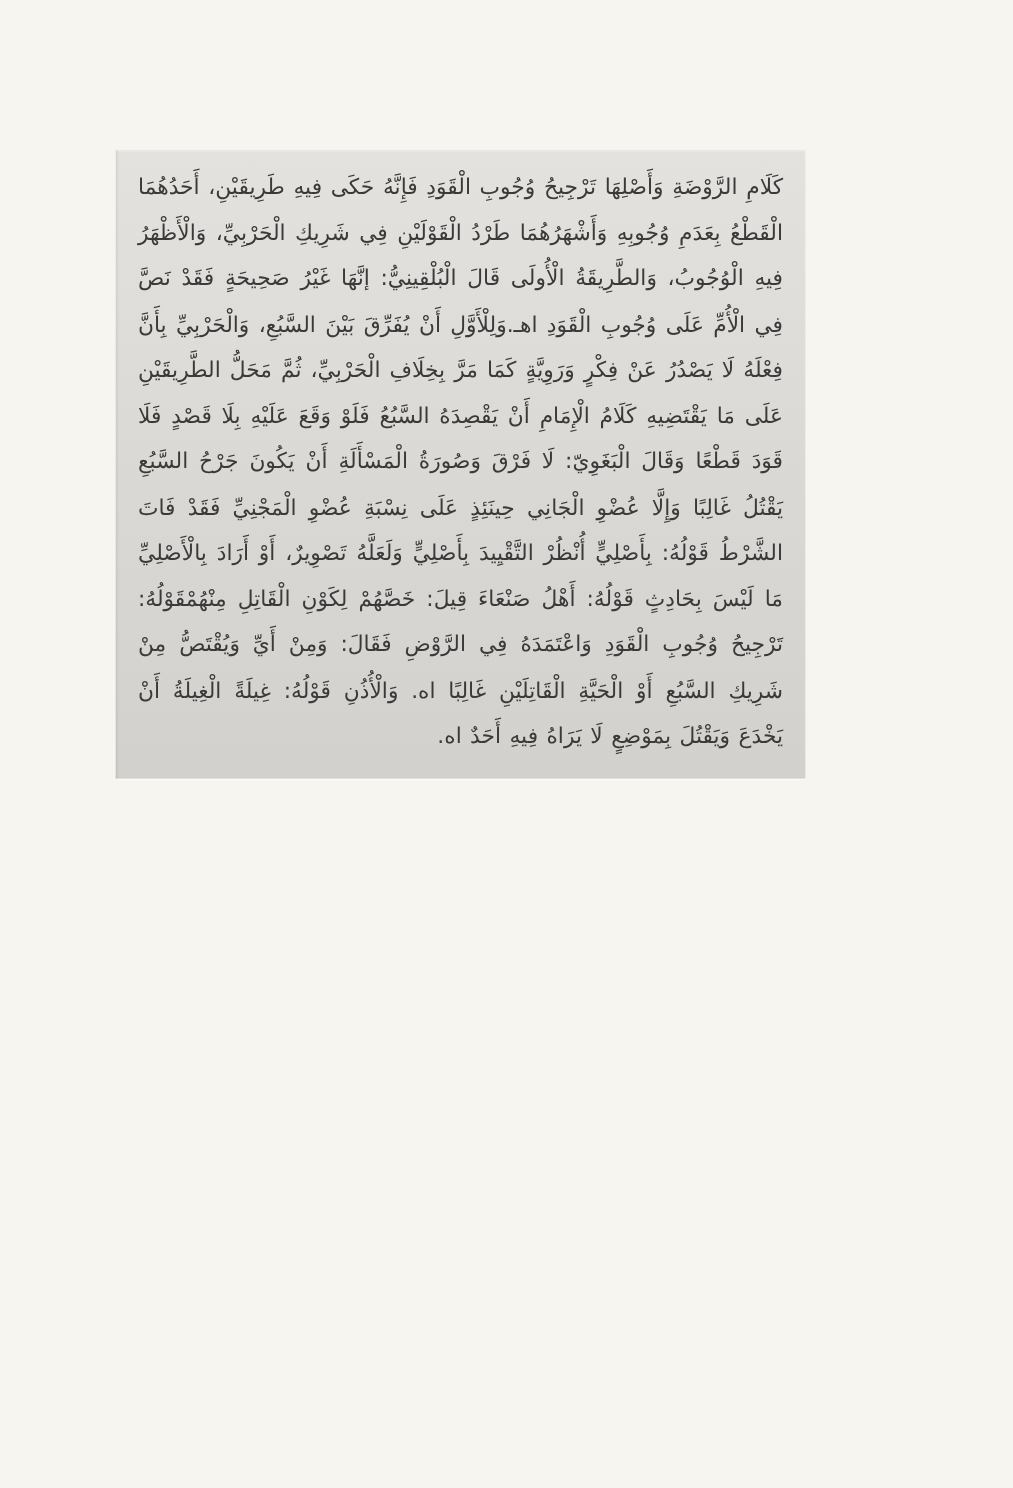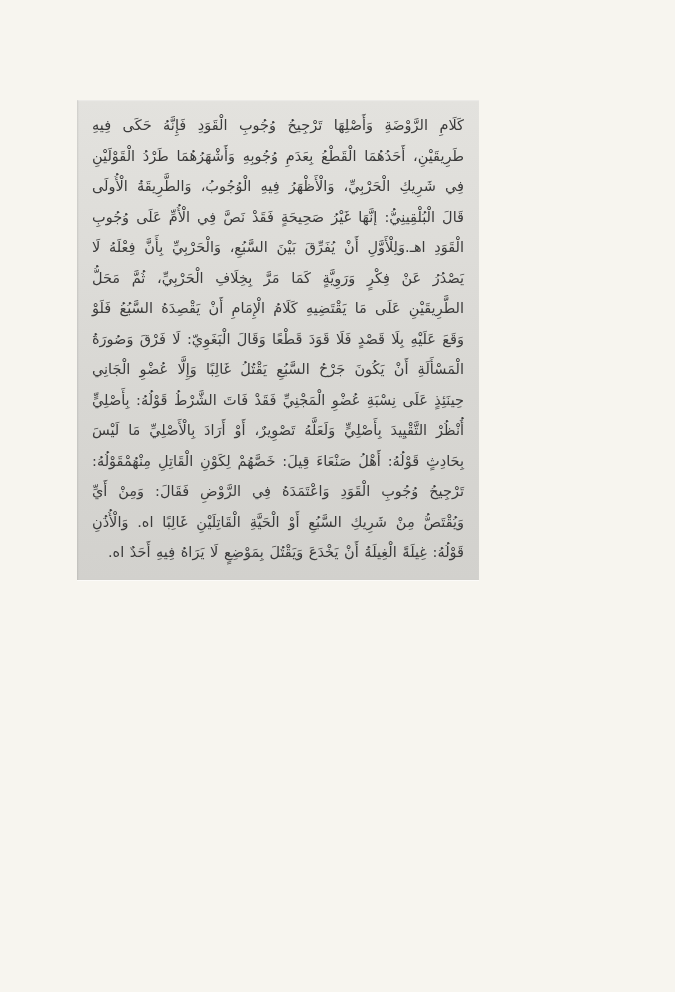--- a/index.html
+++ b/index.html
@@ -11,21 +11,21 @@
     height: 992px;
     background: #f7f5ef;
     position: relative;
     overflow: hidden;
     font-family: "DejaVu Sans", "Liberation Sans", sans-serif;
   }
   .text-panel {
     position: absolute;
     left: 77px;
     top: 100px;
-    width: 402px;
+    width: 460px;
     min-height: 268px;
     box-sizing: border-box;
     background: linear-gradient(180deg, #e3e2de 0%, #d9d8d4 55%, #d2d1cd 100%);
     box-shadow: inset 2px 0 2px -1px rgba(0,0,0,0.10),
                 inset 0 1px 1px rgba(255,255,255,0.35),
                 0 1px 0 rgba(255,255,255,0.6);
     padding: 10px 15px 12px 15px;
   }
   .arabic-paragraph {
     margin: 0;

